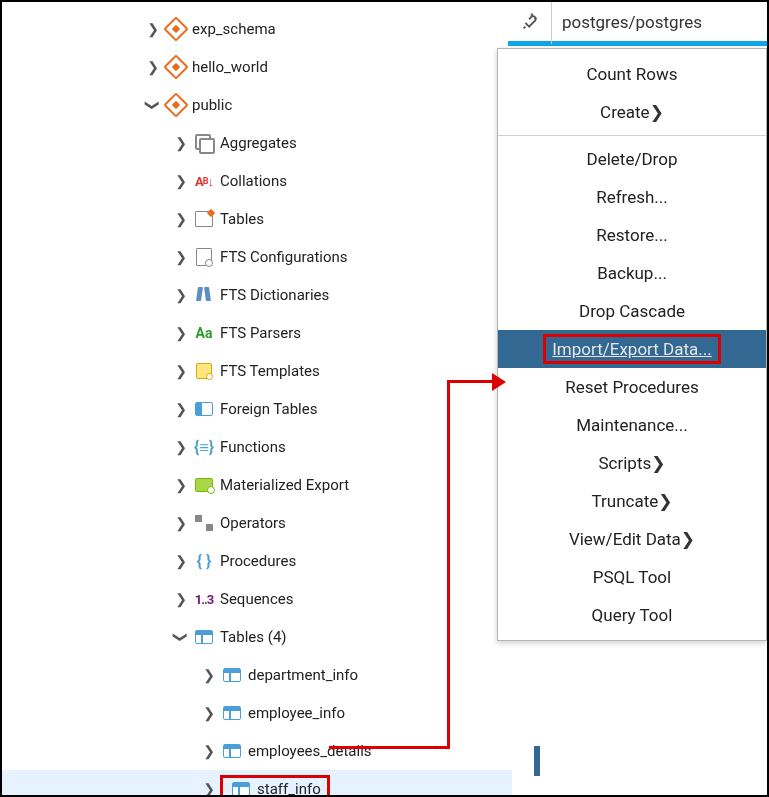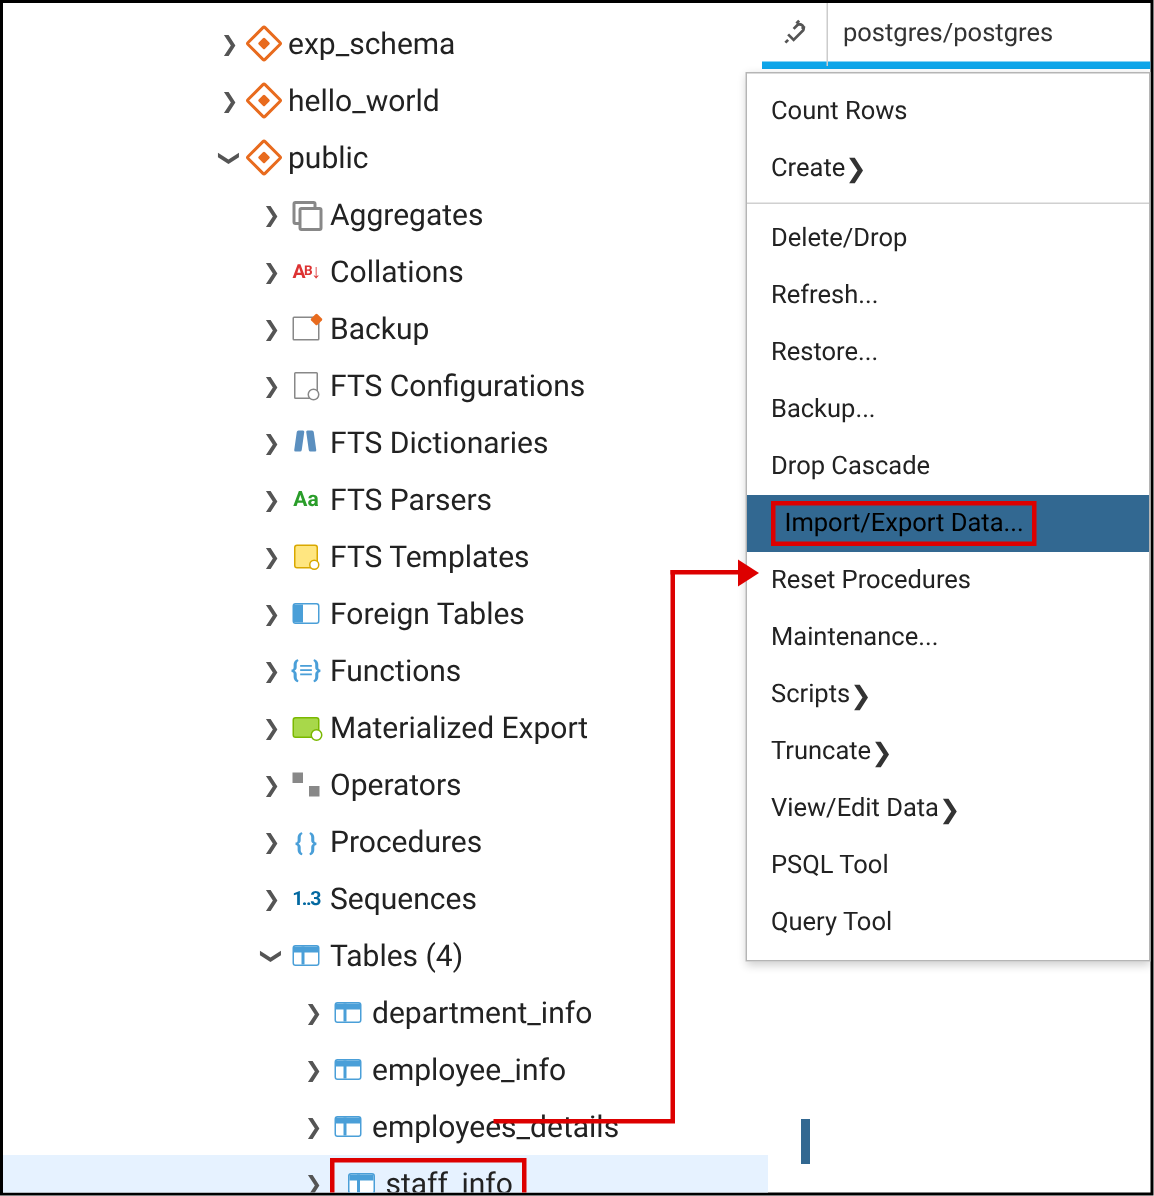--- a/index.html
+++ b/index.html
@@ -23,21 +23,21 @@
   }
   .tree-row {
     display: flex;
     align-items: center;
     height: 38px;
     padding-left: var(--indent, 0);
     cursor: pointer;
   }
   .tree-row .chev { width: 22px; display:flex; align-items:center; justify-content:center; color:#555; font-size:14px; }
   .tree-row .icon { width: 24px; display:flex; align-items:center; justify-content:center; }
-  .tree-row .label { padding-left: 4px; font-size: 20px; color:#222; white-space:nowrap; }
+  .tree-row .label { padding-left: 4px; font-size: 15px; color:#222; white-space:nowrap; }
   .sel { background:#e6f2ff; }
   .redbox-tight { border: 3px solid #d00; }
 
   
   .diamond {
     width:18px; height:18px; transform: rotate(45deg);
     border: 2px solid #e86b1e; border-radius:2px; position:relative;
   }
   .diamond::after {
     content:""; position:absolute; inset:4px; background:#e86b1e; border-radius:1px;
@@ -60,45 +60,45 @@
   .fts-tmpl-icon::after{content:"";position:absolute;width:5px;height:5px;border:1.5px solid #d9a800;border-radius:50%;right:-2px;bottom:-2px;background:#fff;}
   .ftable-icon {width:18px;height:14px;border:1.5px solid #4a9fd8;border-radius:2px;background:linear-gradient(90deg,#4a9fd8 6px,#fff 6px);}
   .func-icon { color:#4a9fd8; font-size:16px; font-weight:bold;}
   .matview-icon {width:18px;height:14px;border:1.5px solid #7ab800;background:#a8d84a;border-radius:2px;position:relative;}
   .matview-icon::after{content:"";position:absolute;width:6px;height:6px;border:1.5px solid #7ab800;border-radius:50%;right:-3px;bottom:-3px;background:#fff;}
   .oper-icon {width:18px;height:16px;position:relative;}
   .oper-icon::before,.oper-icon::after {content:"";position:absolute;background:#888;}
   .oper-icon::before{width:7px;height:7px;left:0;top:0;}
   .oper-icon::after{width:7px;height:7px;right:0;bottom:0;}
   .proc-icon {color:#4a9fd8;font-size:16px;font-weight:bold;}
-  .seq-icon { font-size:13px; font-weight:bold; color:#0369a1; letter-spacing:-1px;}
+  .seq-icon { font-size:13px; font-weight:bold; color:#701a75; letter-spacing:-1px;}
   .table-icon {width:18px;height:14px;border:1.5px solid #4a9fd8;border-radius:2px;position:relative;background:#fff;}
   .table-icon::before{content:"";position:absolute;left:0;top:0;width:100%;height:4px;background:#4a9fd8;}
   .table-icon::after{content:"";position:absolute;left:5px;top:0;width:1.5px;height:100%;background:#4a9fd8;}
 
   
   .right-head {
     position:absolute; right:0; top:0; width:259px; height:44px;
     border-bottom:5px solid #0ea5e9; display:flex; align-items:center;
   }
   .plug-icon {width:44px;height:44px;display:flex;align-items:center;justify-content:center;border-right:1px solid #ccc;}
   .plug-icon svg { width:22px;height:22px; }
   .conn-text { padding-left:10px; font-size:17px; color:#333; white-space:nowrap; overflow:hidden;}
   .ctx-menu {
     position:absolute; right:0; top:46px; width:270px;
     background:#fff; border:1px solid #b5b5b5; box-shadow:0 2px 6px rgba(0,0,0,.2);
     padding: 6px 0;
   }
   .menu-item {
-    height:38px; display:flex; align-items:center; justify-content:flex-start;
+    height:38px; display:flex; align-items:center; justify-content:center;
     padding: 0 16px; font-size:17px; color:#222; cursor:pointer;
   }
   .menu-item .sub-arrow { color:#333; }
   .menu-sep { height:1px; background:#d0d0d0; margin:4px 0;}
-  .menu-item.hl { background:#326891; color:#000000; }
+  .menu-item.hl { background:#326891; color:#e5e5e5;text-decoration:underline; }
   .menu-item .redbox-menu { border:3px solid #d00; padding:2px 6px; }
 
   
   .red-line-v {position:absolute; left:445px; top:378px; width:3px; height:366px; background:#d00;}
   .red-line-h {position:absolute; left:327px; top:744px; width:121px; height:3px; background:#d00;}
   .red-line-h2 {position:absolute; left:445px; top:378px; width:48px; height:3px; background:#d00;}
   .red-arrow {position:absolute; left:490px; top:371px; width:0;height:0;border-top:9px solid transparent;border-bottom:9px solid transparent;border-left:14px solid #d00;}
 
   
   .stripe { position:absolute; right:227px; top:744px; width:6px; height:30px; background:#326891; }
@@ -142,21 +142,21 @@
   <div class="tree-row" style="--indent:168px">
     <span class="chev">❯</span>
     <span class="icon collation-icon">A<span style="font-size:9px">B</span>↓</span>
     <span class="label">Collations</span>
   </div>
   <div class="tree-row" style="--indent:168px">
     <span class="chev">❯</span>
     <span class="icon">
         <span class="domain-icon"></span>
       </span>
-    <span class="label">Backup</span>
+    <span class="label">Tables</span>
   </div>
   <div class="tree-row" style="--indent:168px">
     <span class="chev">❯</span>
     <span class="icon">
         <span class="fts-config-icon"></span>
       </span>
     <span class="label">FTS Configurations</span>
   </div>
   <div class="tree-row" style="--indent:168px">
     <span class="chev">❯</span>

